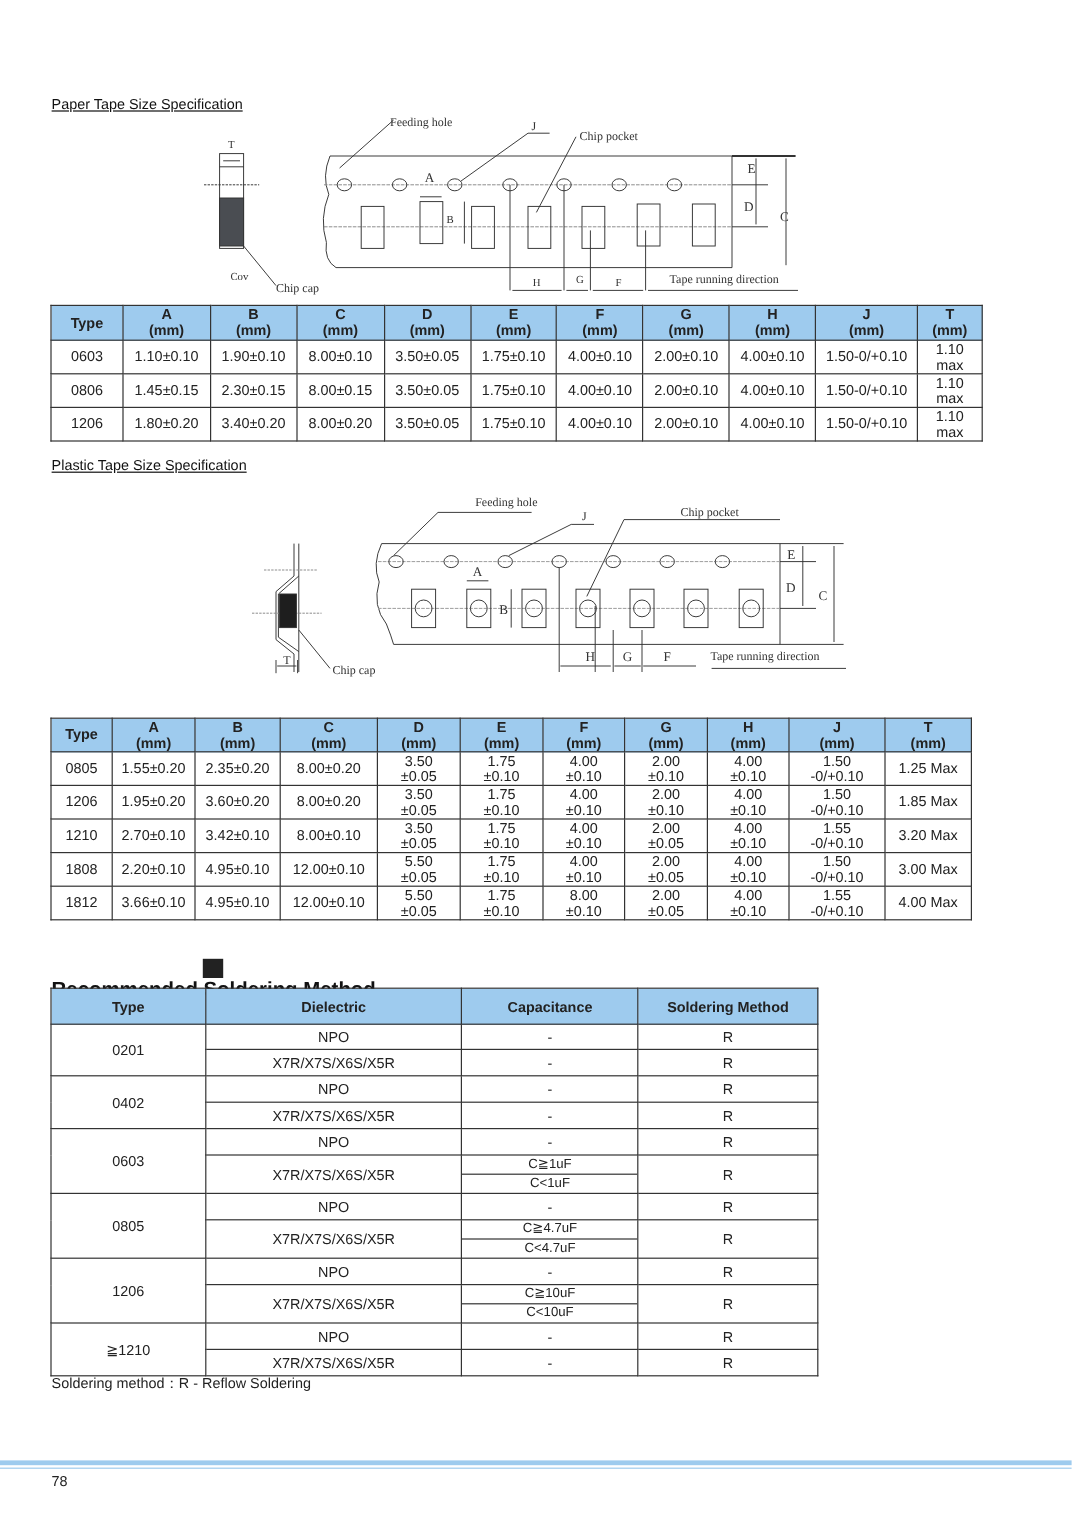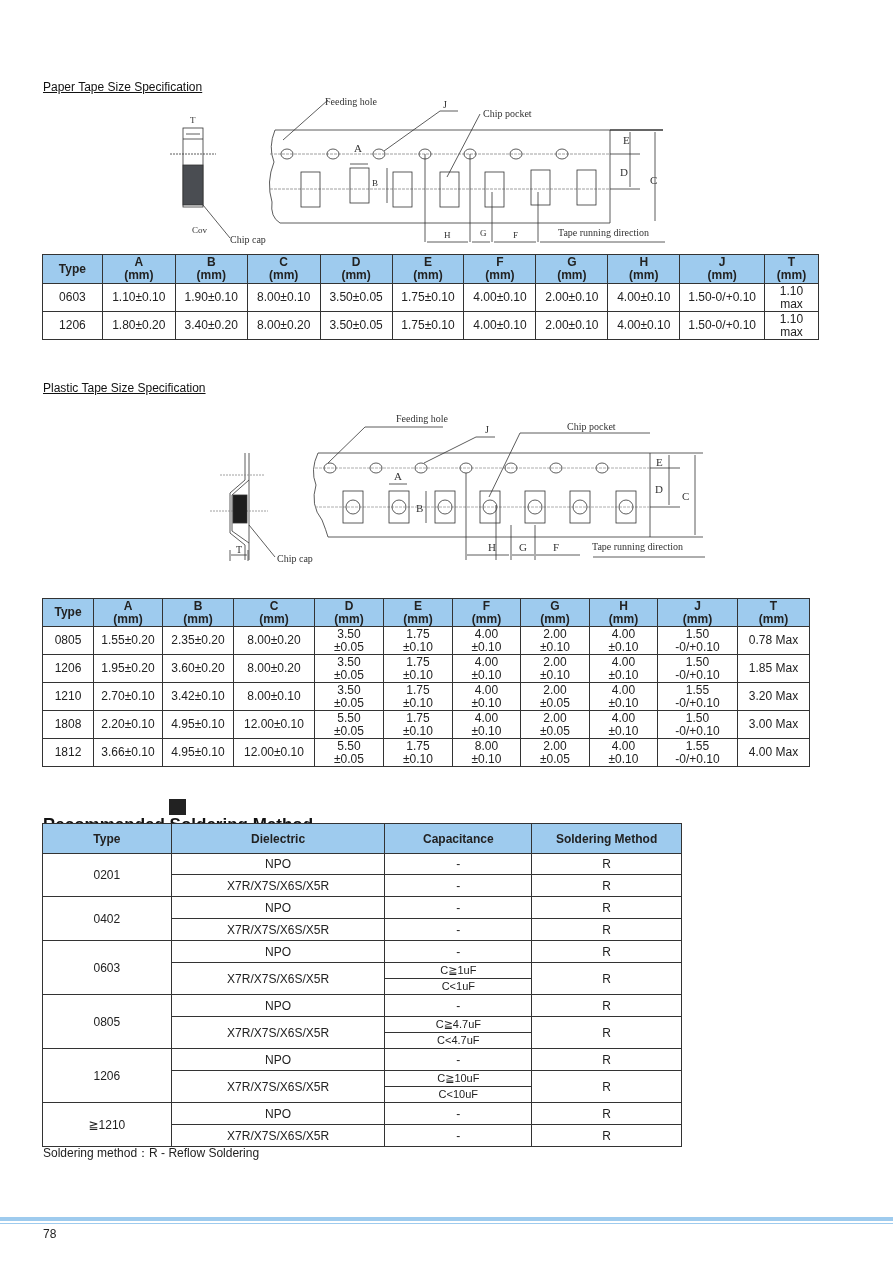--- a/index.html
+++ b/index.html
@@ -139,20 +139,33 @@
       <td>8.00±0.10</td>
       <td>3.50±0.05</td>
       <td>1.75±0.10</td>
       <td>4.00±0.10</td>
       <td>2.00±0.10</td>
       <td>4.00±0.10</td>
       <td>1.50-0/+0.10</td>
       <td><span>1.10</span><br><span>max</span></td>
     </tr>
     <tr style="height:28px">
+      <td>0806</td>
+      <td>1.45±0.15</td>
+      <td>2.30±0.15</td>
+      <td>8.00±0.15</td>
+      <td>3.50±0.05</td>
+      <td>1.75±0.10</td>
+      <td>4.00±0.10</td>
+      <td>2.00±0.10</td>
+      <td>4.00±0.10</td>
+      <td>1.50-0/+0.10</td>
+      <td><span>1.10</span><br><span>max</span></td>
+    </tr>
+    <tr style="height:28px">
       <td>1206</td>
       <td>1.80±0.20</td>
       <td>3.40±0.20</td>
       <td>8.00±0.20</td>
       <td>3.50±0.05</td>
       <td>1.75±0.10</td>
       <td>4.00±0.10</td>
       <td>2.00±0.10</td>
       <td>4.00±0.10</td>
       <td>1.50-0/+0.10</td>
@@ -284,21 +297,21 @@
         <td>0805</td>
         <td>1.55±0.20</td>
         <td>2.35±0.20</td>
         <td>8.00±0.20</td>
         <td><span>3.50</span><br><span>±0.05</span></td>
         <td><span>1.75</span><br><span>±0.10</span></td>
         <td><span>4.00</span><br><span>±0.10</span></td>
         <td><span>2.00</span><br><span>±0.10</span></td>
         <td><span>4.00</span><br><span>±0.10</span></td>
         <td><span>1.50</span><br><span>-0/+0.10</span></td>
-        <td>0.78 Max</td>
+        <td>1.25 Max</td>
       </tr>
       <tr style="height: 28px;">
         <td>1206</td>
         <td>1.95±0.20</td>
         <td>3.60±0.20</td>
         <td>8.00±0.20</td>
         <td><span>3.50</span><br><span>±0.05</span></td>
         <td><span>1.75</span><br><span>±0.10</span></td>
         <td><span>4.00</span><br><span>±0.10</span></td>
         <td><span>2.00</span><br><span>±0.10</span></td>

